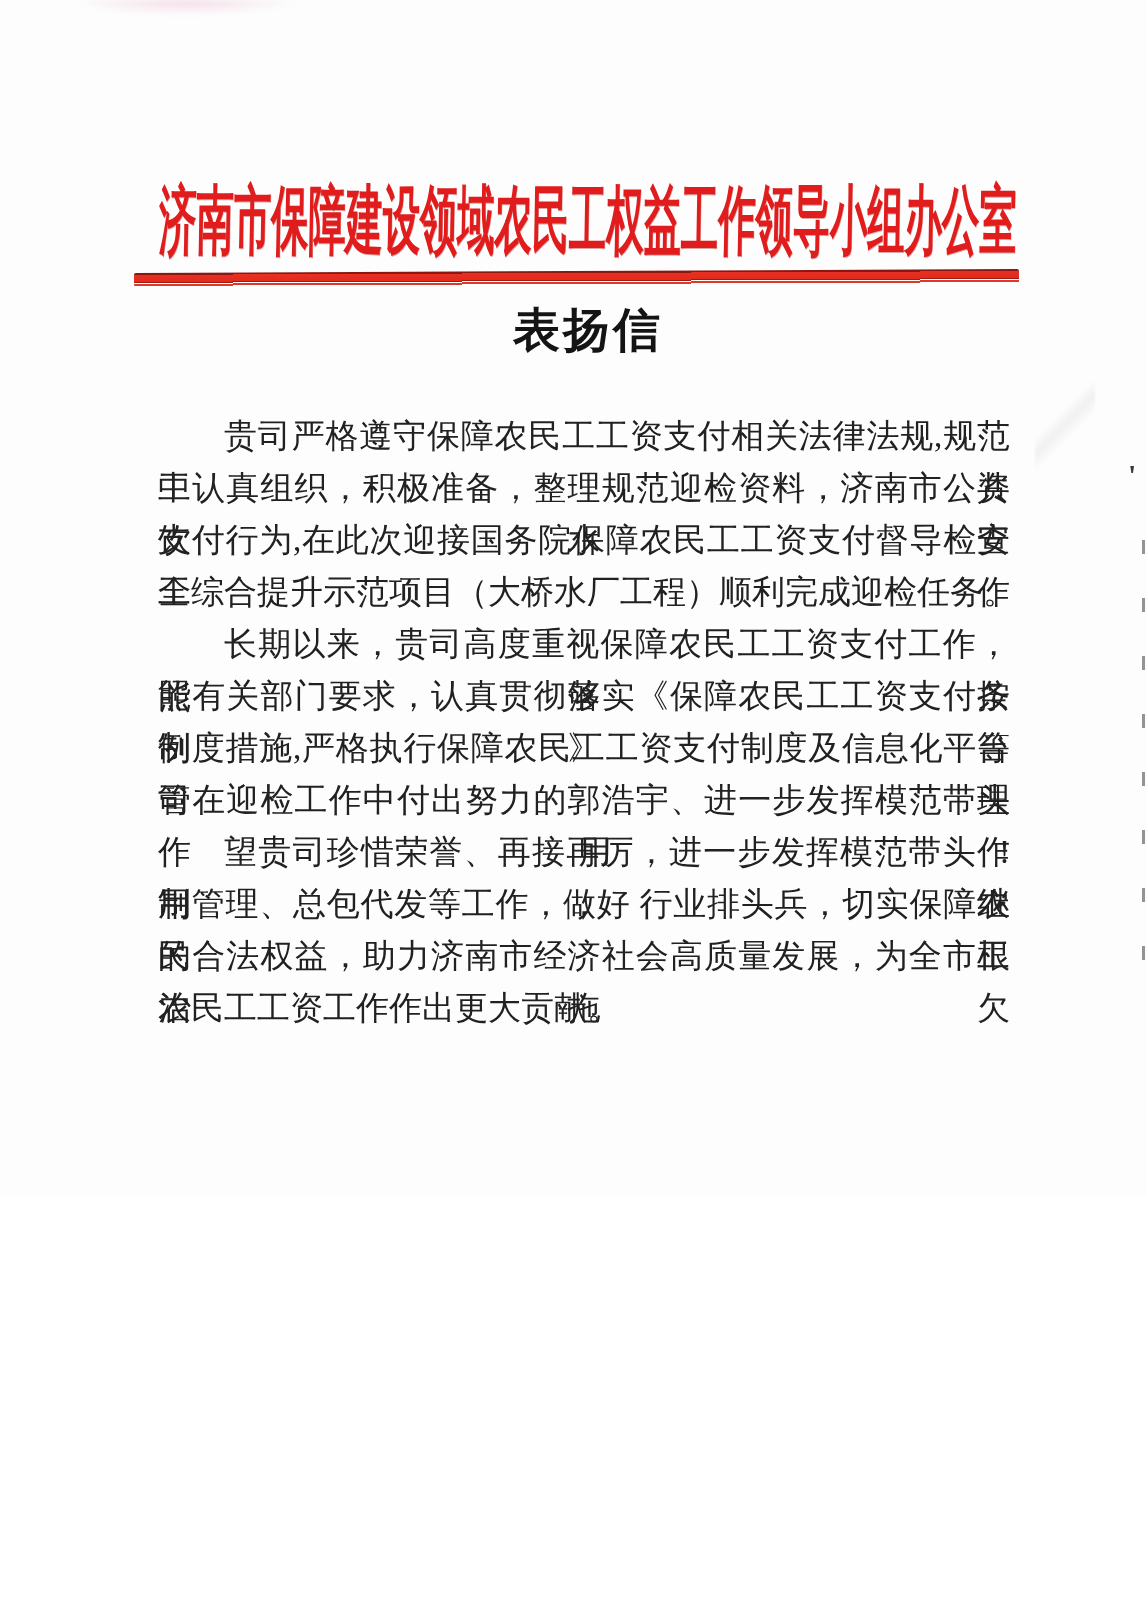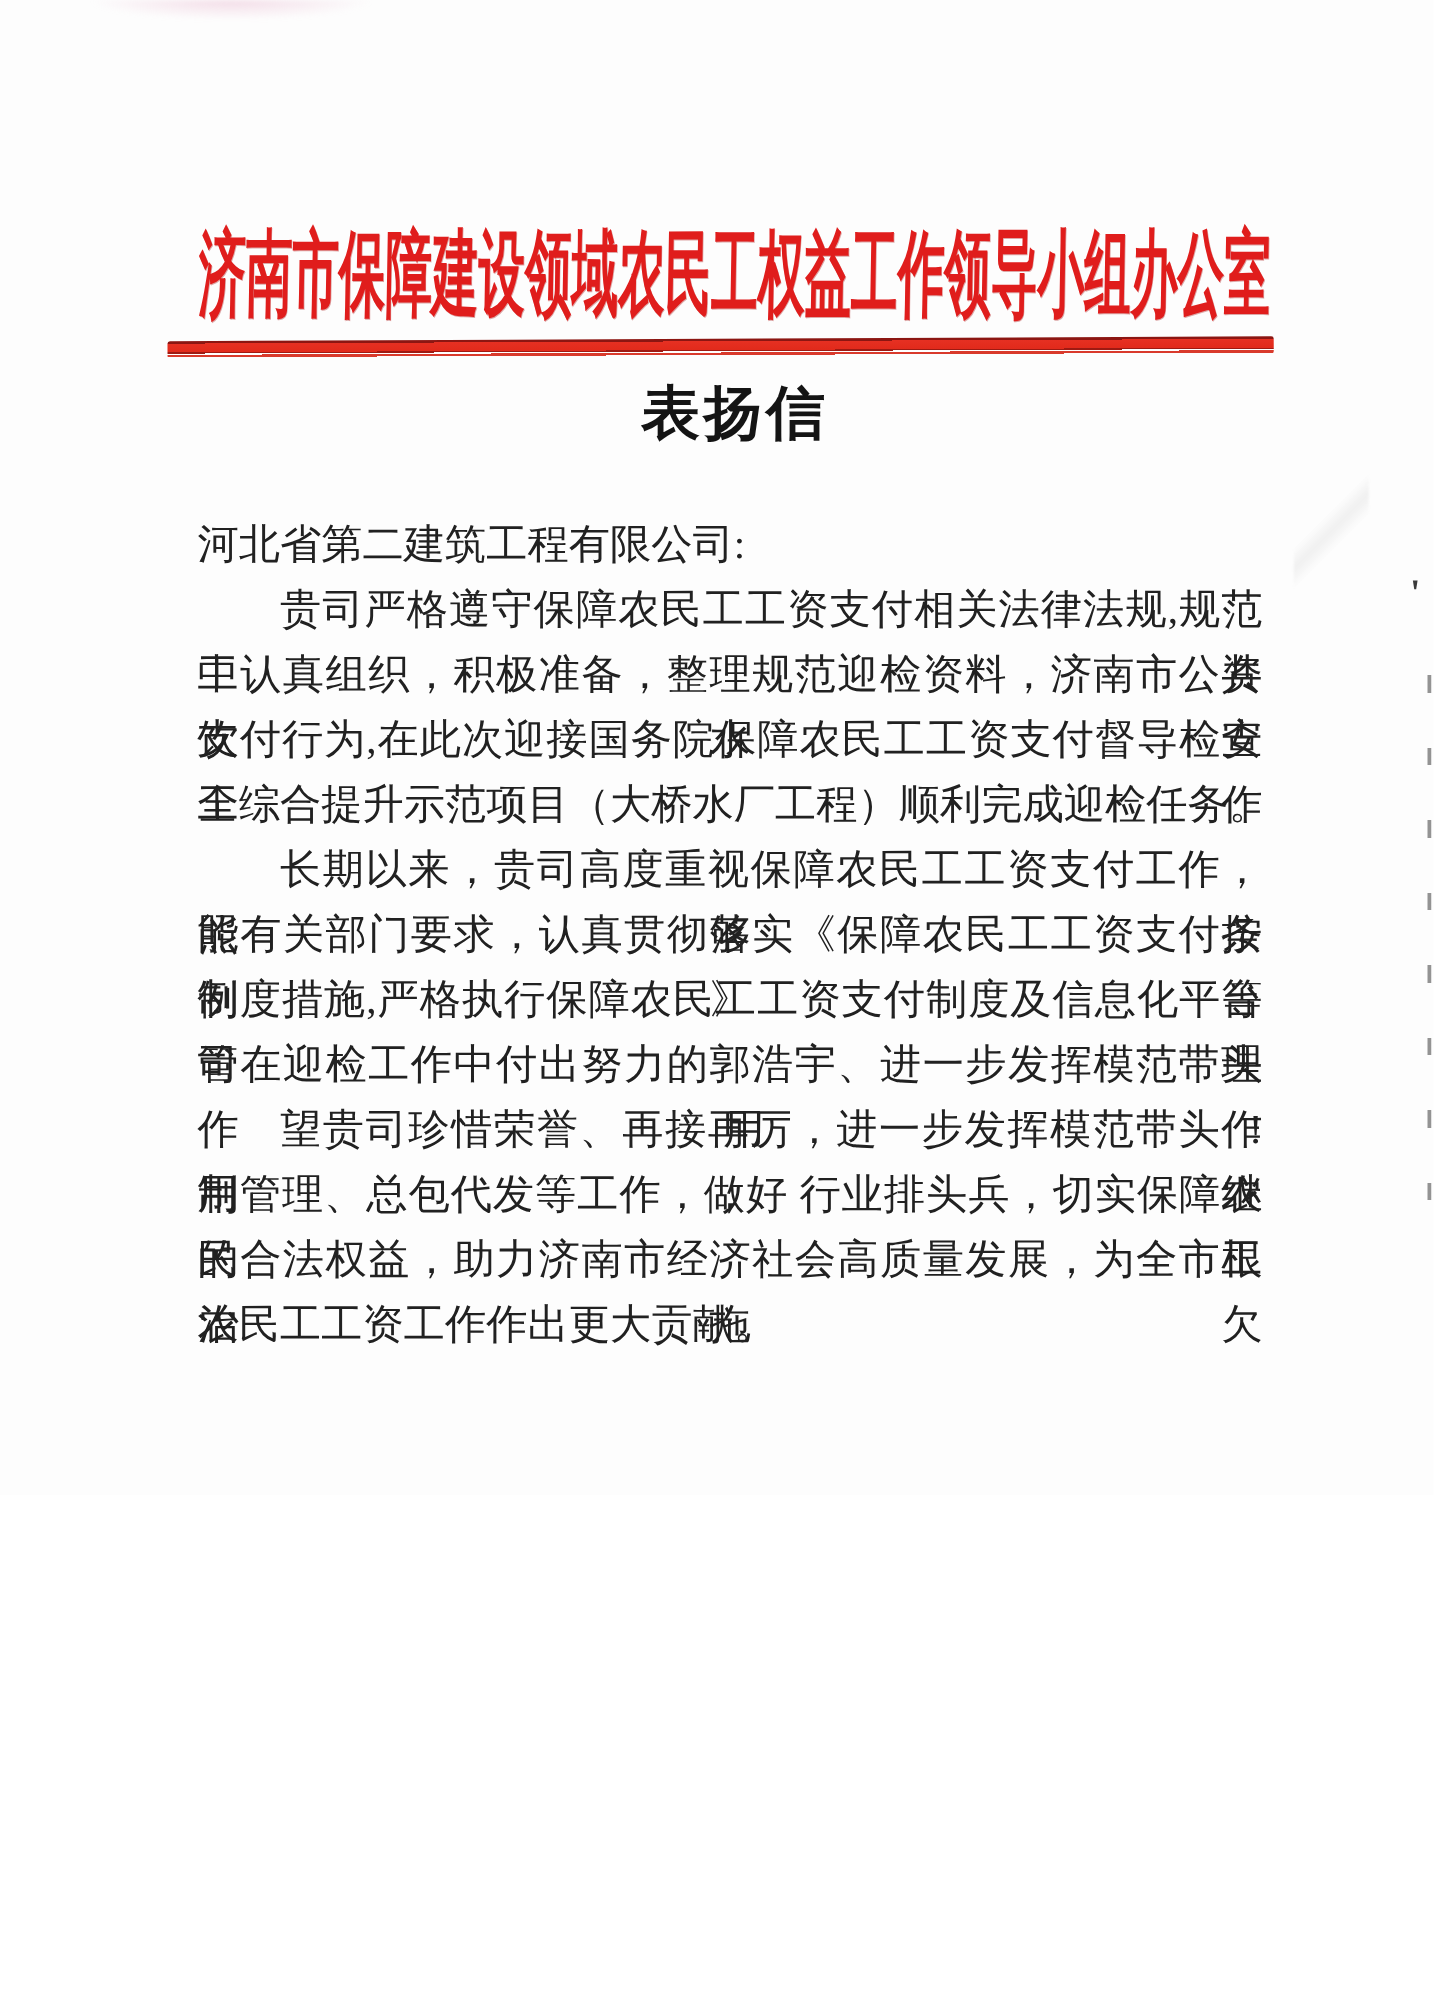--- a/index.html
+++ b/index.html
@@ -117,21 +117,20 @@
 
   <div class="smudge-top"></div>
 
   <div class="org-title">济南市保障建设领域农民工权益工作领导小组办公室</div>
 
   <div class="header-rule"></div>
 
   <h1 class="letter-title">表扬信</h1>
 
   <div class="body-block">
-      <div class="bline">河北省第二建筑工程有限公司:</div>
       <div class="bline indent fill">贵司严格遵守保障农民工工资支付相关法律法规,规范工资</div>
       <div class="bline fill">中认真组织，积极准备，整理规范迎检资料，济南市公共饮水安</div>
       <div class="bline fill">支付行为,在此次迎接国务院保障农民工工资支付督导检查工作</div>
       <div class="bline">全综合提升示范项目（大桥水厂工程）顺利完成迎检任务。</div>
       <div class="bline indent fill">长期以来，贵司高度重视保障农民工工资支付工作，能够按</div>
       <div class="bline fill">照有关部门要求，认真贯彻落实《保障农民工工资支付条例》等</div>
       <div class="bline fill">制度措施,严格执行保障农民工工资支付制度及信息化平台管理</div>
       <div class="bline fill">司在迎检工作中付出努力的郭浩宇、进一步发挥模范带头作用!</div>
       <div class="bline indent fill">望贵司珍惜荣誉、再接再厉，进一步发挥模范带头作用，继</div>
       <div class="bline fill">制管理、总包代发等工作，做好 行业排头兵，切实保障农民工</div>

